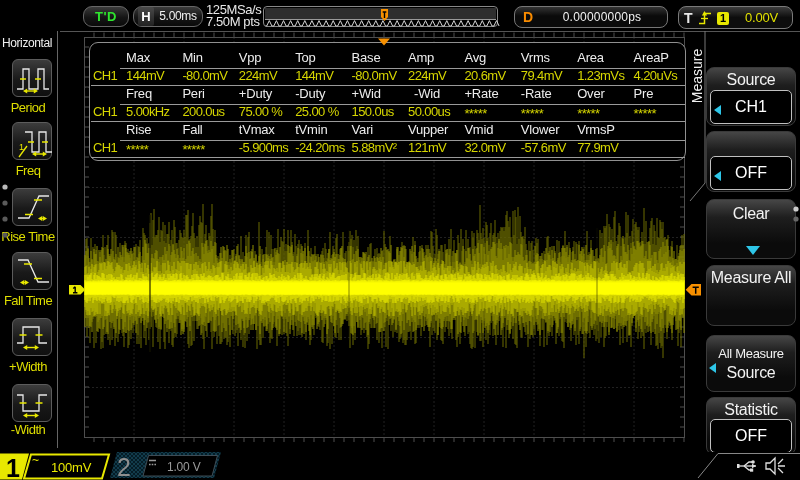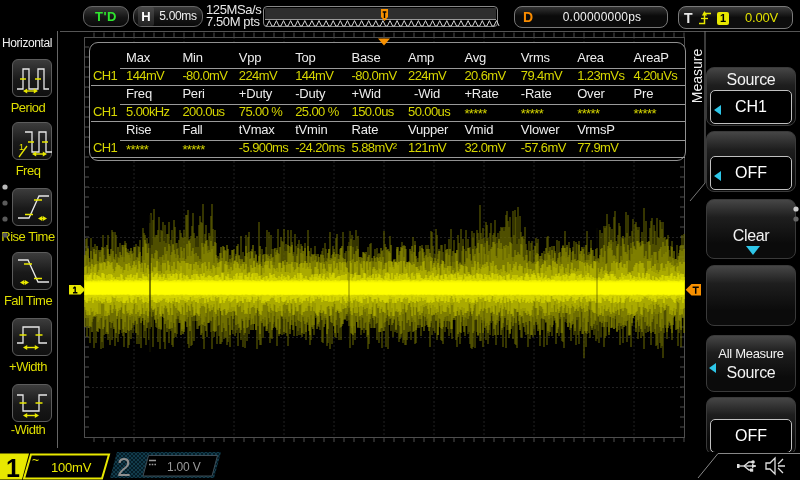--- a/index.html
+++ b/index.html
@@ -156,21 +156,21 @@
 <span class="val" style="left:261.6px;top:60.900000000000006px">150.0us</span>
 <span class="val" style="left:318px;top:60.900000000000006px">50.00us</span>
 <span class="val" style="left:374.4px;top:60.900000000000006px"><span style="position:relative;top:2.5px">*****</span></span>
 <span class="val" style="left:430.8px;top:60.900000000000006px"><span style="position:relative;top:2.5px">*****</span></span>
 <span class="val" style="left:487.2px;top:60.900000000000006px"><span style="position:relative;top:2.5px">*****</span></span>
 <span class="val" style="left:543.6px;top:60.900000000000006px"><span style="position:relative;top:2.5px">*****</span></span>
 <span class="hdr" style="left:36px;top:78.5px">Rise</span>
 <span class="hdr" style="left:92.4px;top:78.5px">Fall</span>
 <span class="hdr" style="left:148.8px;top:78.5px">tVmax</span>
 <span class="hdr" style="left:205.2px;top:78.5px">tVmin</span>
-<span class="hdr" style="left:261.6px;top:78.5px">Rate</span>
+<span class="hdr" style="left:261.6px;top:78.5px">Vari</span>
 <span class="hdr" style="left:318px;top:78.5px">Vupper</span>
 <span class="hdr" style="left:374.4px;top:78.5px">Vmid</span>
 <span class="hdr" style="left:430.8px;top:78.5px">Vlower</span>
 <span class="hdr" style="left:487.2px;top:78.5px">VrmsP</span>
 <span class="val" style="left:3px;top:96.8px">CH1</span>
 <span class="val" style="left:36px;top:96.8px"><span style="position:relative;top:2.5px">*****</span></span>
 <span class="val" style="left:92.4px;top:96.8px"><span style="position:relative;top:2.5px">*****</span></span>
 <span class="val" style="left:148.8px;top:96.8px">-5.900ms</span>
 <span class="val" style="left:205.2px;top:96.8px">-24.20ms</span>
 <span class="val" style="left:261.6px;top:96.8px">5.88mV²</span>
@@ -196,35 +196,37 @@
         <path d="M8 1v10L1 6z" fill="#2ec6e8"></path>
       </svg>
 </div>
 <div class="menubtn" style="top:104px;height:61px">
  <div class="menuval" style="top:24px;line-height:32px">OFF</div>
  <svg class="abs" style="left:6px;top:38px" width="9" height="12">
         <path d="M8 1v10L1 6z" fill="#2ec6e8"></path>
       </svg>
 </div>
 <div class="menubtn" style="top:172px;height:60px">
- <div class="menuhead" style="top:27px;font-size:16px">Clear</div>
+ <div class="menuhead" style="top:5px;font-size:16px">Clear</div>
  <svg class="abs" style="left:38px;top:45px" width="16" height="11">
         <path d="M1 1h14L8 10z" fill="#2ec6e8"></path>
       </svg>
 </div>
 <div class="menubtn" style="top:238px;height:61px">
+ <div class="menuhead" style="top:3px">Measure All</div>
 </div>
 <div class="menubtn" style="top:308px;height:57px">
  <div class="menuhead" style="top:10px;font-size:13px">All Measure</div>
  <div class="menuhead" style="top:28px;font-size:16px">Source</div>
  <svg class="abs" style="left:1px;top:26px" width="9" height="12">
         <path d="M8 1v10L1 6z" fill="#2ec6e8"></path>
       </svg>
 </div>
 <div class="menubtn" style="top:370px;height:58px">
+ <div class="menuhead" style="top:3px">Statistic</div>
  <div class="menuval" style="top:21px;line-height:32px">OFF</div>
 </div>
 <svg class="abs" style="left:792px;top:204px" width="8" height="22">
       <circle cx="4" cy="5" r="2.6" fill="#cccccc"></circle>
       <circle cx="4" cy="15" r="2.6" fill="#666"></circle>
     </svg>
 <div class="abs" style="left:0;top:452px;width:800px;height:28px;background:#000"></div>
 <svg class="abs" style="left:690px;top:450px" width="110" height="30">
       <path d="M28 3.5H800M28 3.5L8 28" stroke="#888" fill="none"></path>
     </svg>

